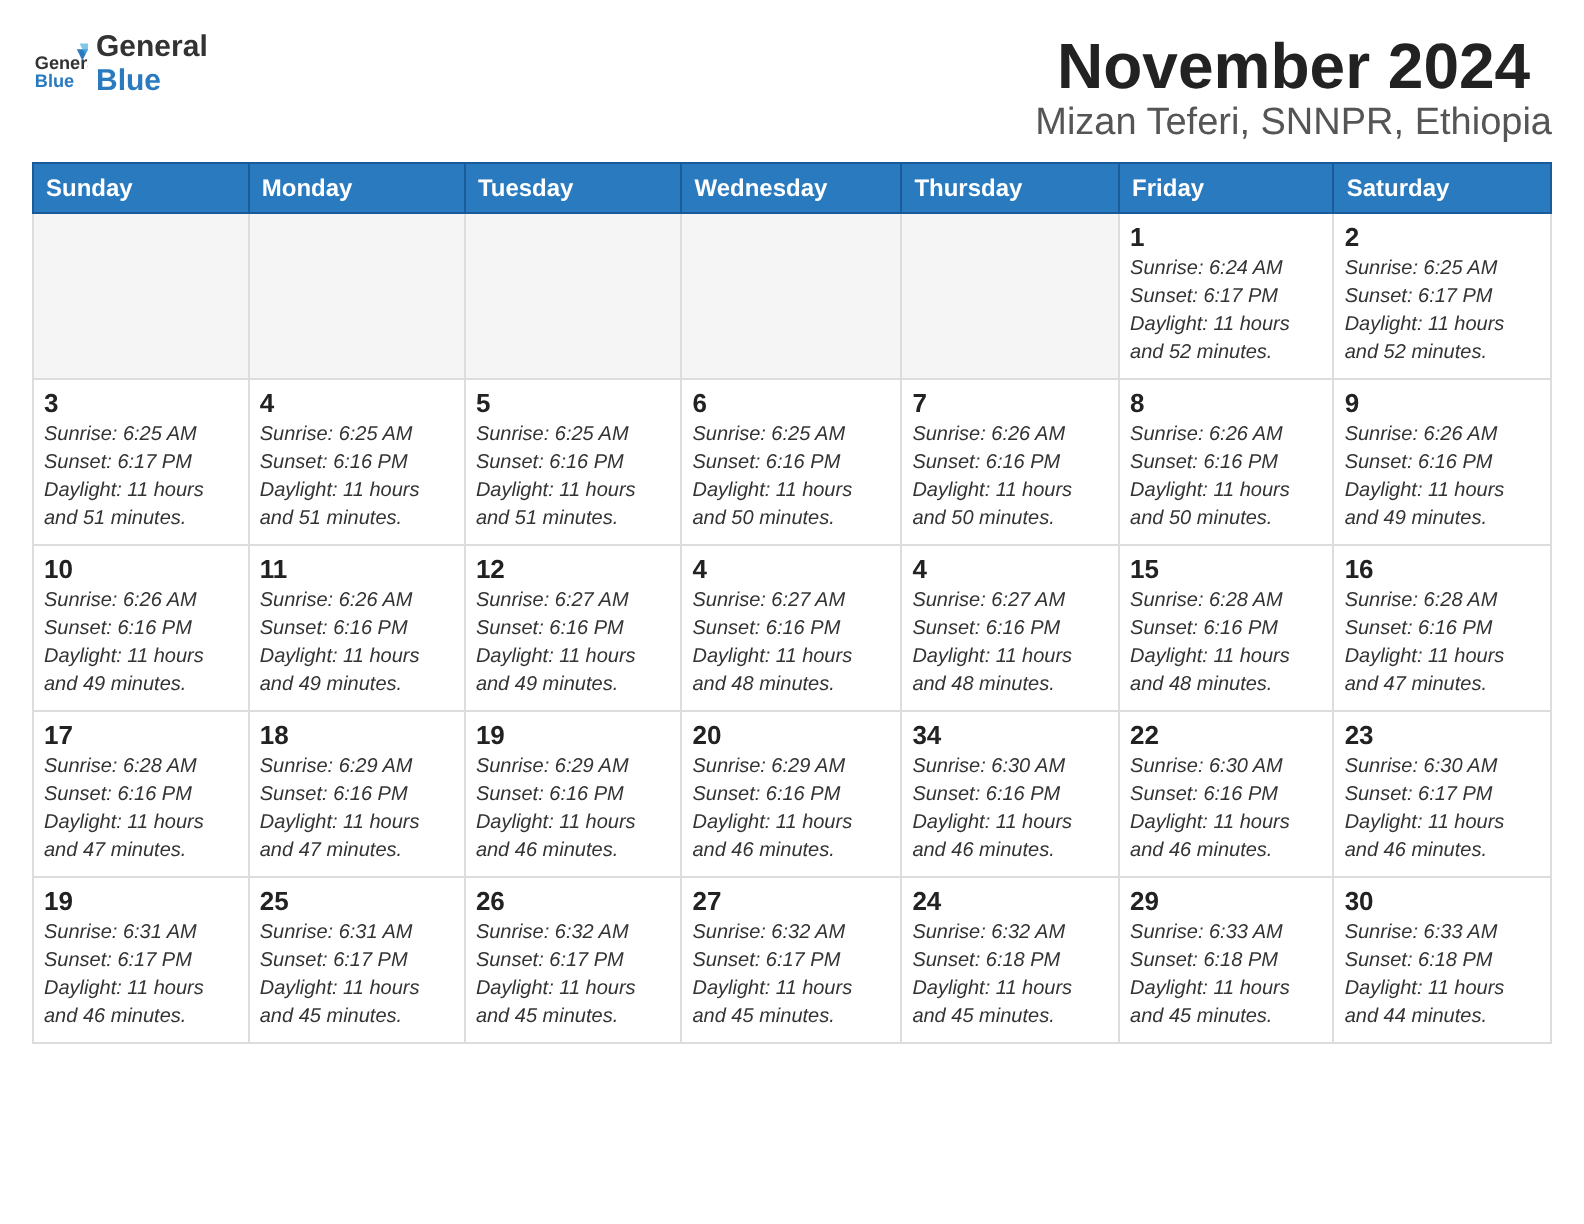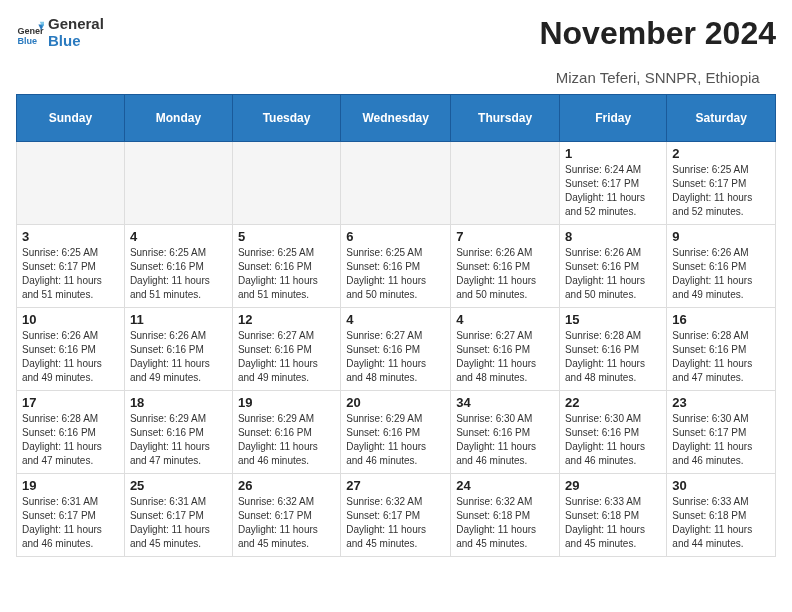--- a/index.html
+++ b/index.html
@@ -31,34 +31,34 @@
     .title-block {
       text-align: center;
     }
     .month-title {
       font-size: 32px;
       font-weight: bold;
       color: #222;
       line-height: 1.1;
     }
     .location-title {
-      font-size: 15px;
+      font-size: 19px;
       color: #555;
-      margin-top: 18px;
+      margin-top: 0;
     }
     .calendar {
       width: 100%;
       border-collapse: collapse;
       font-size: 10.5px;
     }
     .calendar thead th {
       background-color: #2a7abf;
       color: #fff;
-      text-align: center;
-      padding: 16px 6px;
+      text-align: left;
+      padding: 5px 6px;
       font-size: 12px;
       font-weight: bold;
       border: 1px solid #1a5a9a;
     }
     .calendar tbody tr {
       border-bottom: 1px solid #ccc;
     }
     .calendar tbody td {
       vertical-align: top;
       padding: 4px 5px 5px 5px;
@@ -74,20 +74,21 @@
       font-size: 13px;
       font-weight: bold;
       color: #222;
       display: block;
       margin-bottom: 2px;
     }
     .day-info {
       color: #333;
       font-size: 10px;
       line-height: 1.4;
+      font-style: italic;
     }
     .row-alt td {
       background: #f0f4f8;
     }
   </style>
 </head>
 <body>
 
 <div class="container">
   <div class="header">

